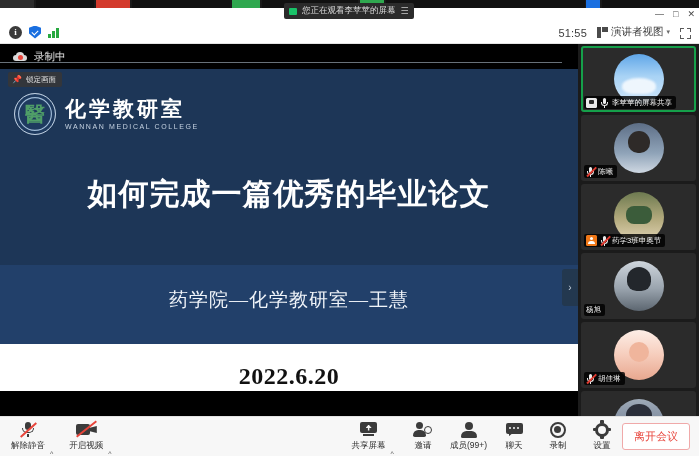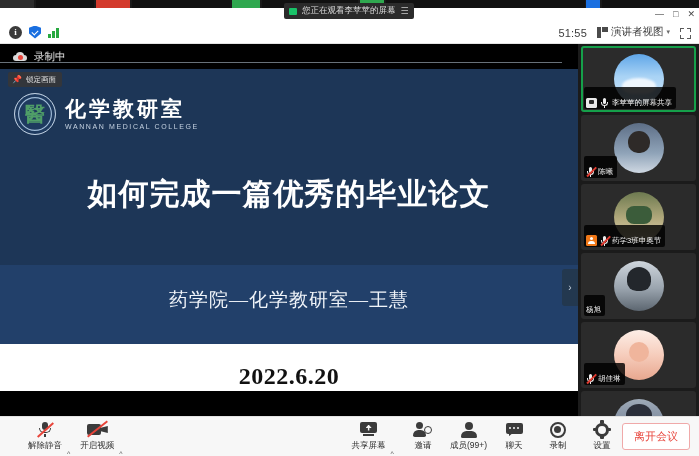--- a/index.html
+++ b/index.html
@@ -225,21 +225,21 @@
   }
   .tile.active { box-shadow: inset 0 0 0 2px #15a04a; }
   .tile .av {
     position: absolute; left: 50%; top: 50%; transform: translate(-50%,-50%);
     width: 50px; height: 50px; border-radius: 50%; overflow: hidden;
   }
   .tile .lbl {
     position: absolute; left: 3px; bottom: 3px;
     display: flex; align-items: center; gap: 3px;
     background: rgba(0,0,0,0.82); border-radius: 2px;
-    padding: 10px 4px 1px 2px; max-width: 108px;
+    padding: 1px 4px 1px 2px; max-width: 108px;
   }
   .tile .lbl .nm {
     font-size: 7.5px; color: #f0f0f0; white-space: nowrap; overflow: hidden;
   }
   .badge-host {
     width: 11px; height: 11px; background: #f07818; border-radius: 1.5px;
     position: relative; flex: 0 0 auto;
   }
   .badge-host::before {
     content: ""; position: absolute; left: 3.7px; top: 1.6px;
@@ -390,21 +390,21 @@
   .gear .t3 { left: -1.4px; top: 6px; width: 4.2px; height: 3.6px; }
   .gear .t4 { right: -1.4px; top: 6px; width: 4.2px; height: 3.6px; }
 
   .leave-btn {
     margin-left: auto; margin-right: 9px;
     border: 1px solid #f0a9a9; color: #e8453c; background: #fff;
     border-radius: 3px; padding: 5px 11px; font-size: 11px; cursor: pointer;
     white-space: nowrap;
   }
   .spacer { flex: 1 1 auto; }
-  .ctl-left { display: flex; align-items: center; padding-left: 25px; gap: 2px; }
+  .ctl-left { display: flex; align-items: center; padding-left: 8px; gap: 8px; }
   .ctl-center { display: flex; align-items: center; gap: 4px; }
 </style>
 </head>
 <body>
 
 <div id="app">
 
   <div class="os-strip">
     <div class="seg" style="left:0;width:34px;background:#2c2c2c;"></div>
     <div class="seg" style="left:36px;width:58px;background:#111;"></div>

